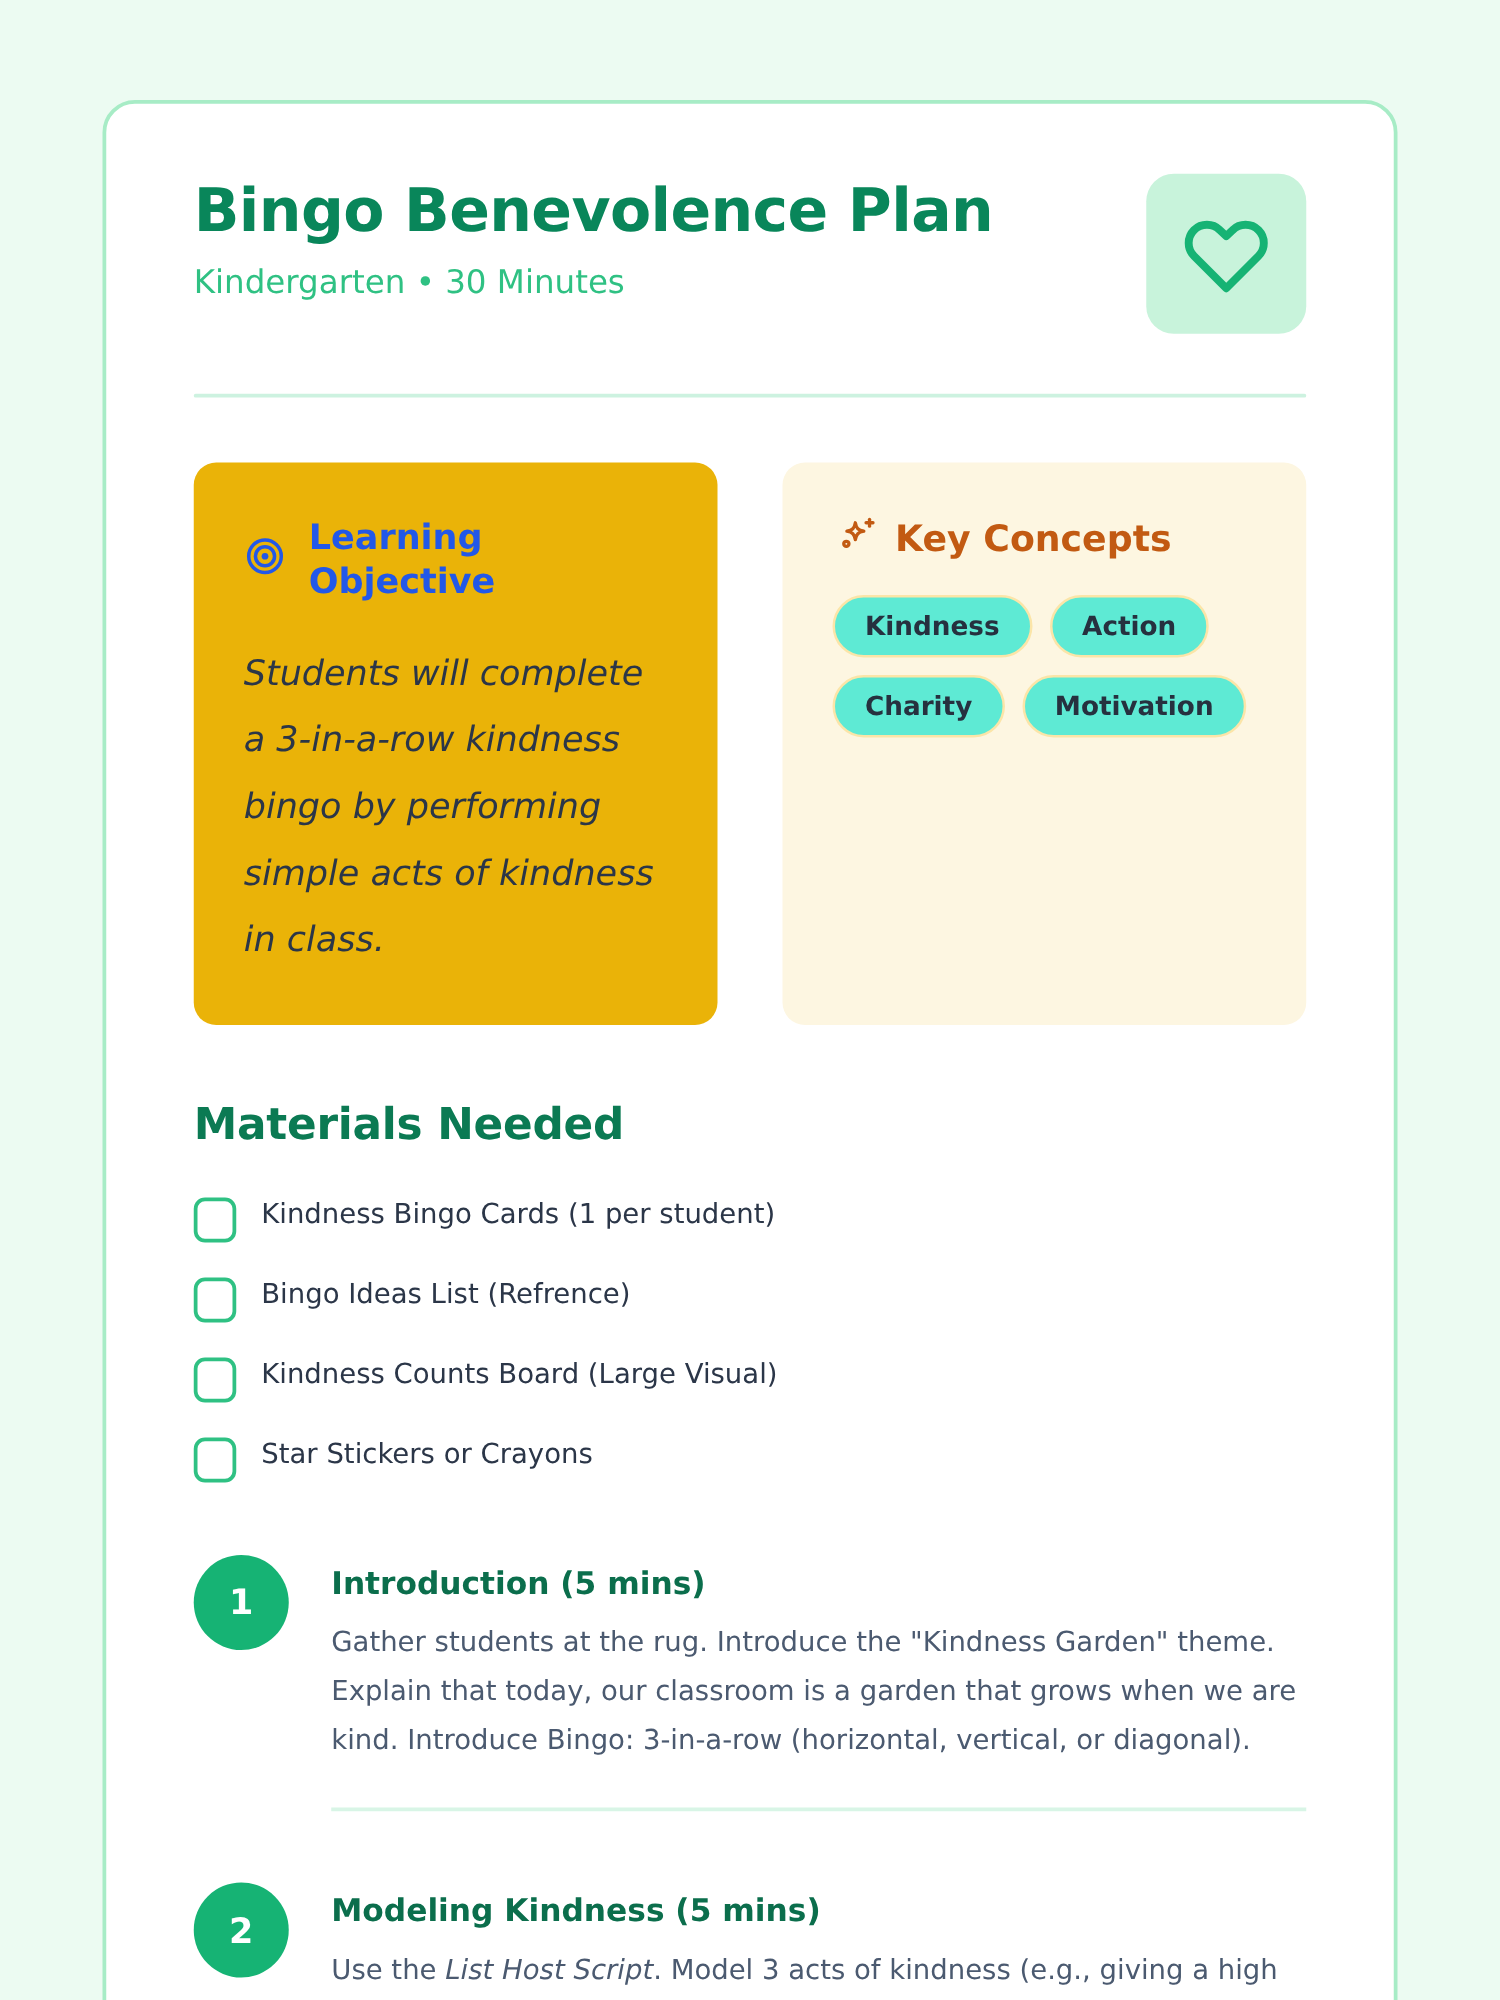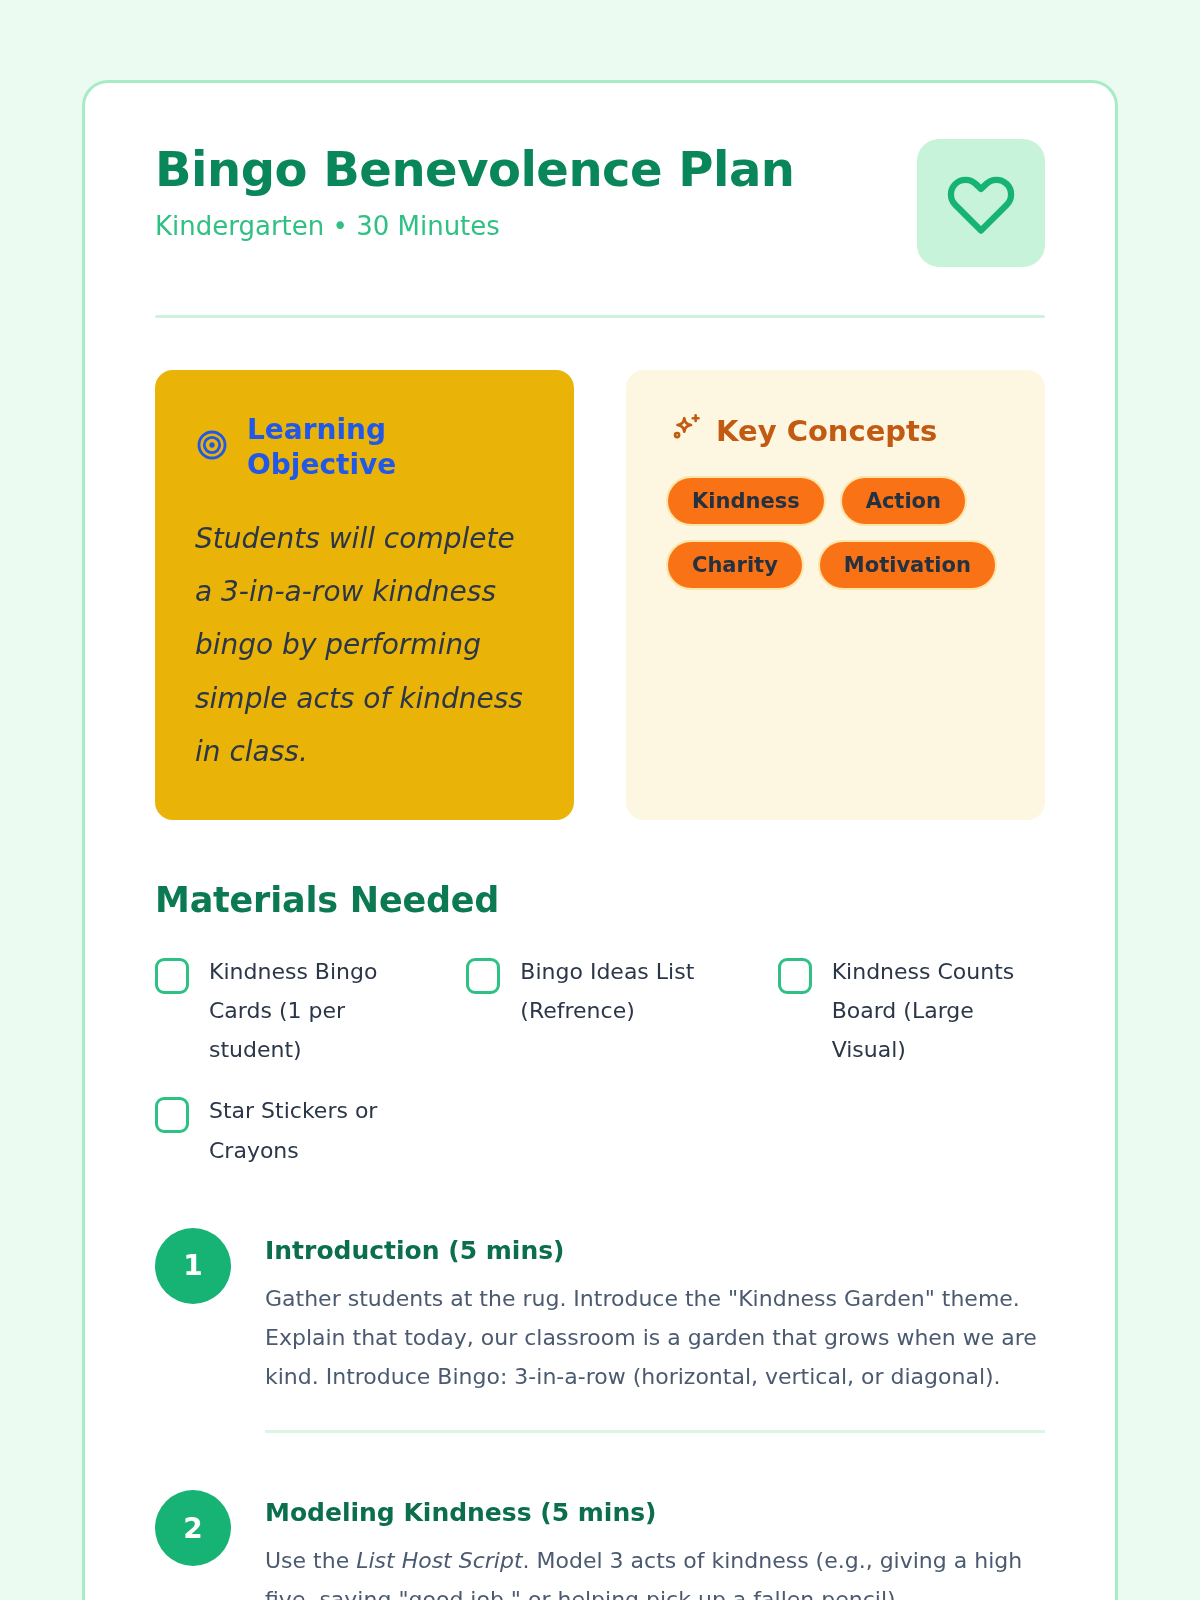--- a/index.html
+++ b/index.html
@@ -122,21 +122,21 @@
     color: #c25a12;
     line-height: 1.2;
   }
   .chips {
     margin-top: 26px;
     display: flex;
     flex-wrap: wrap;
     gap: 14px;
   }
   .chip {
-    background: #f97316;
+    background: #5eead4;
     border: 2px solid #fbe5a8;
     border-radius: 999px;
     padding: 11px 24px;
     font-size: 21px;
     font-weight: 600;
     color: #26313f;
     white-space: nowrap;
   }
 
   
@@ -144,21 +144,21 @@
     margin-top: 60px;
     font-size: 35px;
     font-weight: 700;
     color: #0b7a53;
     letter-spacing: -0.2px;
   }
 
   .materials-grid {
     margin-top: 32px;
     display: grid;
-    grid-template-columns: 1fr 1fr 1fr;
+    grid-template-columns: 1fr;
     column-gap: 44px;
     row-gap: 22px;
   }
   .material-item {
     display: flex;
     align-items: flex-start;
     gap: 20px;
   }
   .checkbox {
     flex: 0 0 auto;

